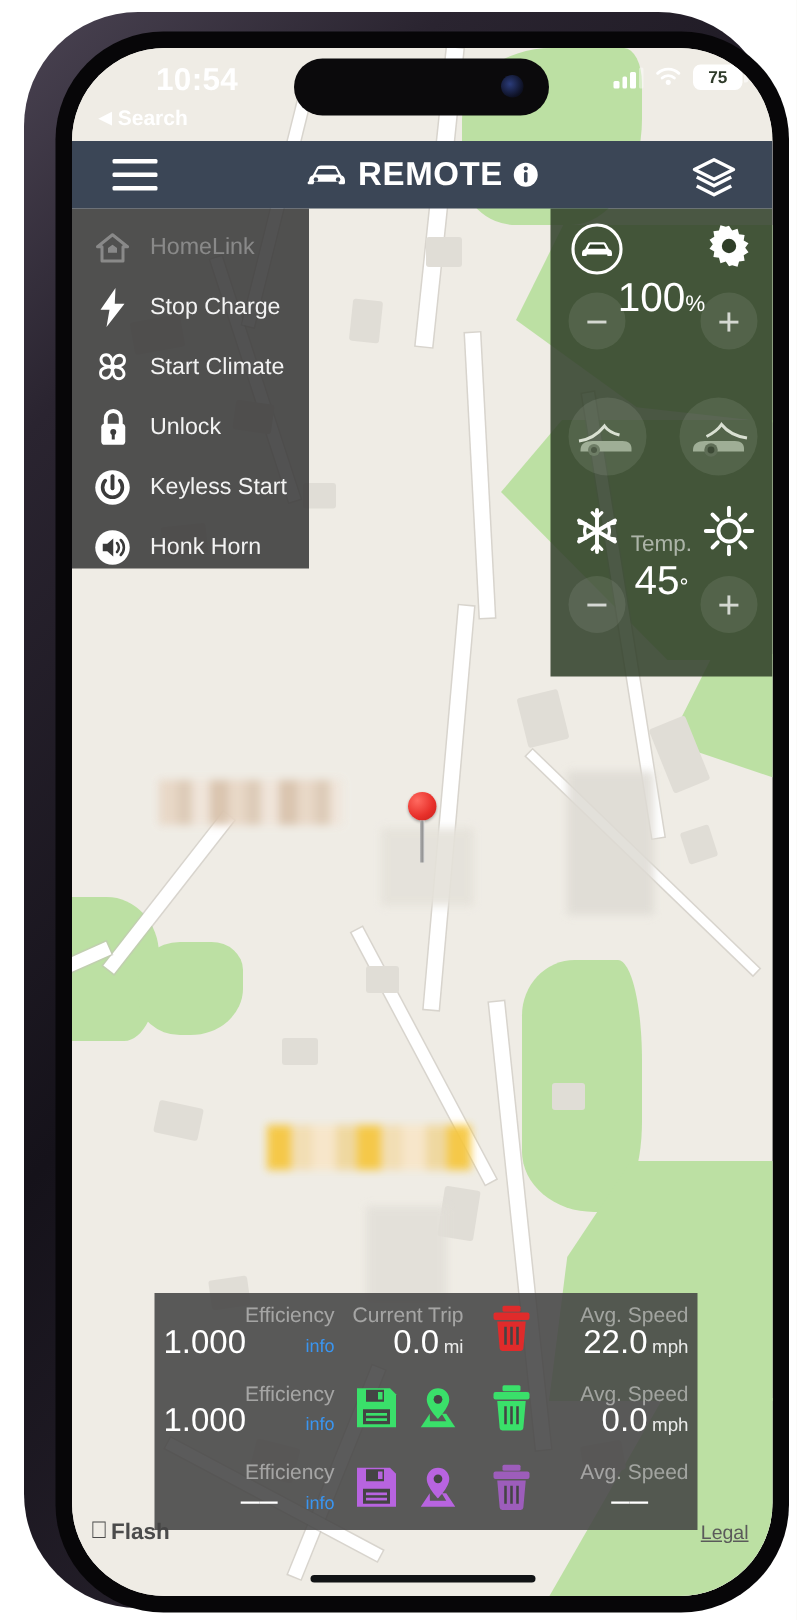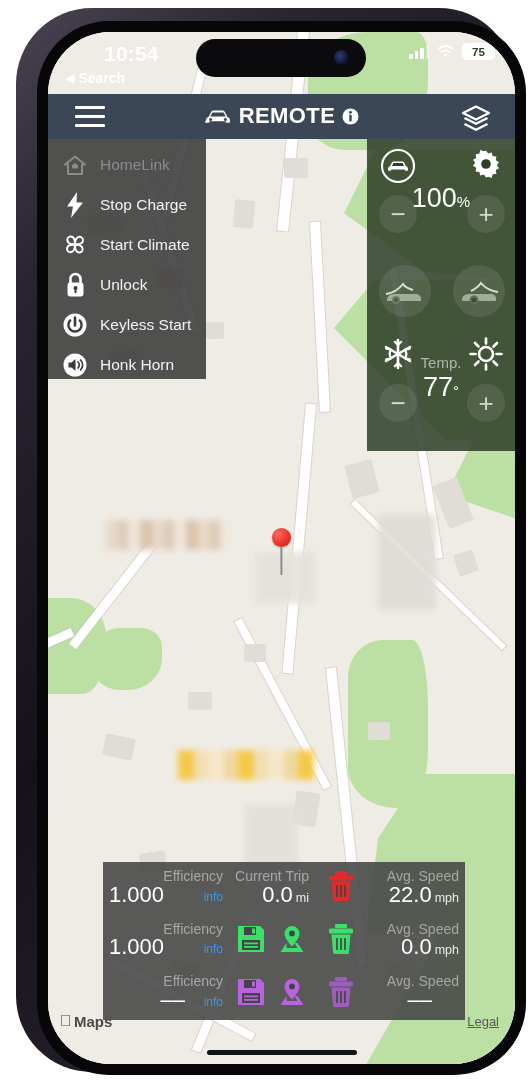--- a/index.html
+++ b/index.html
@@ -539,21 +539,21 @@
             <path d="M6 6l3.5 3.5"></path>
               <path d="M24.5 24.5 28 28"></path>
             <path d="M28 6l-3.5 3.5"></path>
               <path d="M9.5 24.5 6 28"></path>
           </g>
         </svg>
       </div>
 
       <div class="rp-label" style="top:215px;">Temp.</div>
       <div class="rp-value" style="top:233px;">
-        <span>77</span><small>°</small>
+        <span>45</span><small>°</small>
       </div>
 
       <div class="rp-round" style="left:12px; top:245px;">−</div>
       <div class="rp-round" style="right:10px; top:245px;">+</div>
     </div>
 
     <div id="data-panel">
 
       <div class="dp-row">
         <div class="dp-col dp-eff">
@@ -683,19 +683,19 @@
           <span class="dp-val" style="right:30px;">
             <span>––</span>
               <small></small>
           </span>
         </div>
       </div>
     </div>
 
     <div id="apple-maps">
       <span style="font-size:16px;"></span>
-      <span>Maps</span>
+      <span>Flash</span>
     </div>
     <div id="legal">Legal</div>
 
     <div id="home-indicator"></div>
   </div>
 </div>
 
 </body></html>

